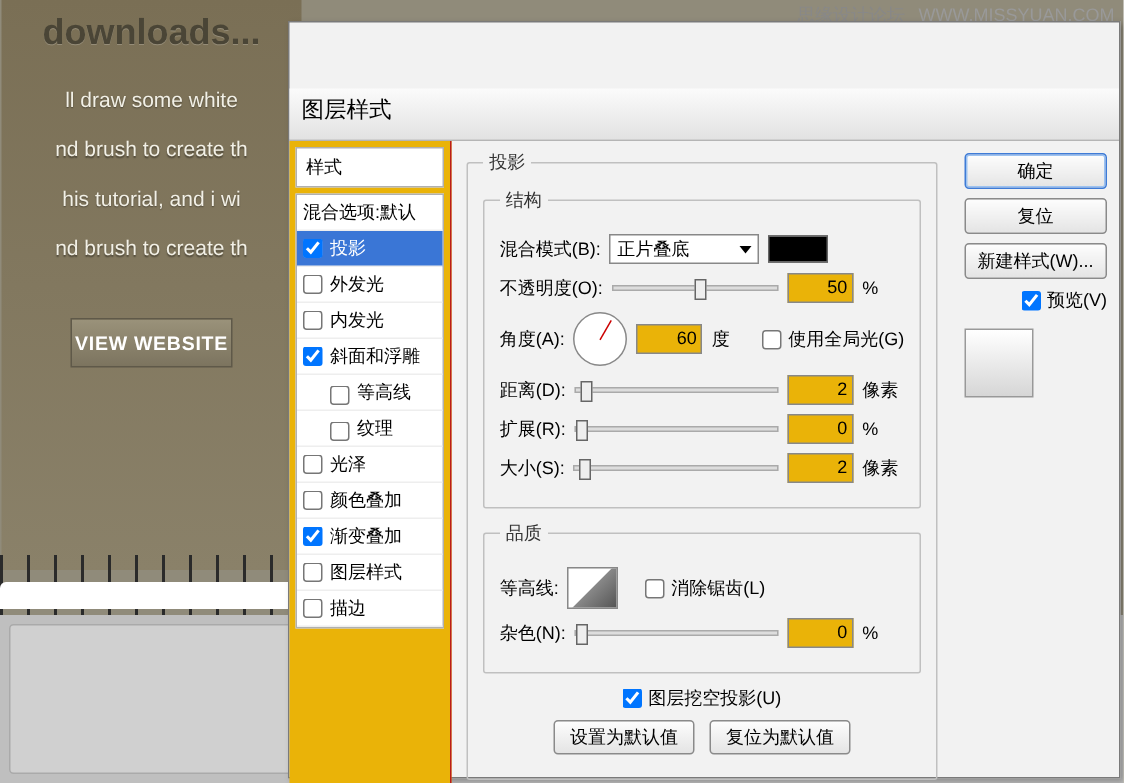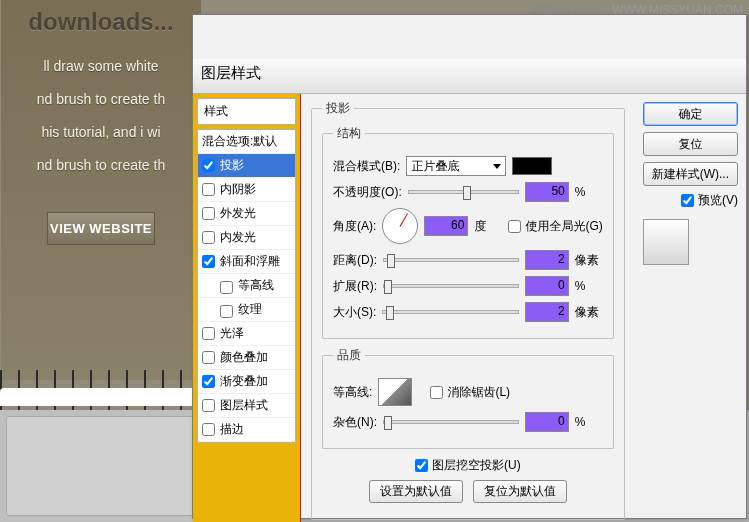--- a/index.html
+++ b/index.html
@@ -29,21 +29,21 @@
   .right-col { width:120px; padding:8px 8px; }
   fieldset { border:1px solid #c0c0c0; border-radius:2px; padding:8px 10px 10px 10px; margin-bottom:8px; }
   legend { padding:0 4px; color:#333; }
   .row { display:flex; align-items:center; margin:6px 0; gap:6px; }
   .row label { white-space:nowrap; }
   .select { background:#fff; border:1px solid #888; padding:1px 4px; min-width:100px; height:20px; display:flex; align-items:center; justify-content:space-between; }
   .select .arrow { border-left:4px solid transparent; border-right:4px solid transparent; border-top:5px solid #000; }
   .color-sw { width:40px; height:18px; background:#000; border:1px solid #666; }
   .slider { flex:1; height:4px; background:#ddd; border:1px solid #aaa; position:relative; min-width:80px; }
   .slider .thumb { position:absolute; top:-5px; width:8px; height:14px; background:#eee; border:1px solid #666; }
-  .num { width:44px; height:20px; border:1px solid #888; background:#8b5cf6; text-align:right; padding:1px 3px; }
+  .num { width:44px; height:20px; border:1px solid #888; background:#eab308; text-align:right; padding:1px 3px; }
   .unit { width:28px; }
   .angle { width:36px; height:36px; border:1px solid #888; border-radius:50%; background:#fff; position:relative; }
   .angle .hand { position:absolute; left:50%; top:50%; width:15px; height:1px; background:#c00; transform-origin:left center; transform:rotate(-60deg); }
   .contour { width:34px; height:28px; border:1px solid #888; background:linear-gradient(135deg,#fff 49%,#888 50%,#555 100%); display:inline-block; }
   .chk { display:flex; align-items:center; gap:4px; }
   .btn { display:block; width:100%; height:24px; background:linear-gradient(#fdfdfd,#e4e4e4); border:1px solid #8a8a8a; border-radius:3px; margin-bottom:6px; text-align:center; line-height:22px; cursor:default; }
   .btn.primary { border:1px solid #3e7bd6; box-shadow:0 0 0 1px #9cc2f0 inset; }
   .inline-btn { display:inline-block; padding:2px 10px; background:linear-gradient(#fdfdfd,#e4e4e4); border:1px solid #8a8a8a; border-radius:3px; }
   .preview-sw { width:46px; height:46px; background:linear-gradient(#fff,#d6d6d6); border:1px solid #999; margin-top:10px; }
   .u { }
@@ -80,24 +80,20 @@
       <div class="style-list">
         <div class="style-item">
           <span>混合选项:默认</span>
         </div>
         <div class="style-item sel">
           <input type="checkbox" checked="" style="">
           <span>投影</span>
         </div>
         <div class="style-item">
           <input type="checkbox" style="">
-          <span>内阴影</span>
-        </div>
-        <div class="style-item">
-          <input type="checkbox" style="">
           <span>外发光</span>
         </div>
         <div class="style-item">
           <input type="checkbox" style="">
           <span>内发光</span>
         </div>
         <div class="style-item">
           <input type="checkbox" checked="" style="">
           <span>斜面和浮雕</span>
         </div>

